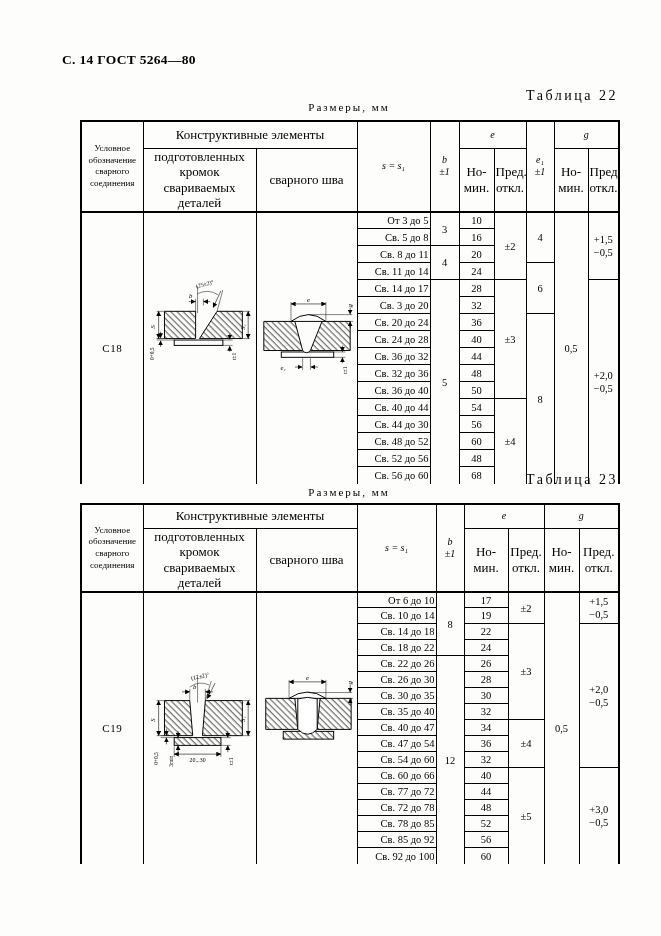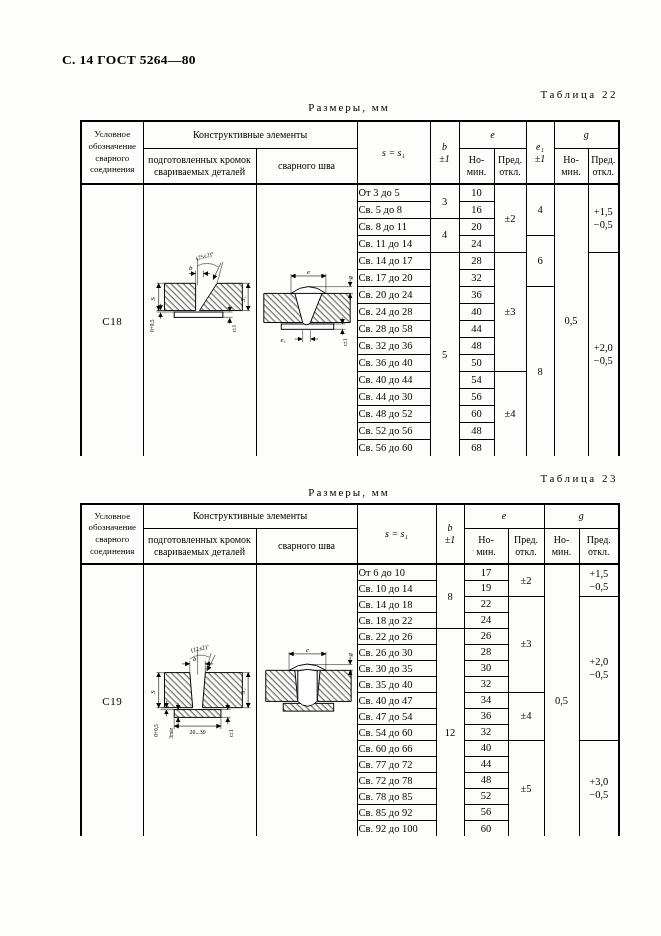--- a/index.html
+++ b/index.html
@@ -3,38 +3,38 @@
 <meta charset="utf-8">
 <style>
   html,body{margin:0;padding:0;}
   body{
     width:661px;height:936px;position:relative;background:#fdfdfb;color:#000;
     font-family:"Liberation Serif","DejaVu Serif",serif;
     -webkit-font-smoothing:antialiased;
   }
   .abs{position:absolute;}
   .doc-header{left:62px;top:52px;font-weight:bold;font-size:13.5px;letter-spacing:.3px;font-family:Liberation Serif, serif;}
-  .tbl-caption{right:43px;font-size:11px;letter-spacing:2.5px;}
+  .tbl-caption{right:43px;font-size:14px;letter-spacing:2.5px;}
   .tbl-units{left:80px;width:538px;text-align:center;font-size:11px;letter-spacing:2px;}
   table{border-collapse:collapse;table-layout:fixed;border:2px solid #000;border-bottom:none;}
   #t22{left:80px;top:120px;width:538px;}
   #t23{left:80px;top:503px;width:538px;}
   th,td{border:1px solid #000;padding:0 1px;font-weight:normal;text-align:center;vertical-align:middle;overflow:hidden;}
-  th{white-space:pre-line;line-height:1.2;font-size:10px;}
+  th{white-space:pre-line;line-height:1.2;font-size:13px;}
   .th-desig{font-size:9px;line-height:1.3;}
   .th-ital{font-style:italic;font-size:10px;}
   .hbot{border-bottom:2px solid #000;}
   #t22 thead tr:nth-child(1){height:27px;}
   #t22 thead tr:nth-child(2){height:36px;}
   #t23 thead tr:nth-child(1){height:24px;}
   #t23 thead tr:nth-child(2){height:36px;}
   #t22 tbody tr{height:17px;}
   #t23 tbody tr{height:16px;}
   tbody td{font-size:10.5px;}
-  .s-cell{text-align:left;white-space:nowrap;}
+  .s-cell{text-align:right;white-space:nowrap;}
   .num-cell{white-space:pre-line;line-height:1.25;}
   .code-cell{font-size:11px;letter-spacing:.5px;}
   .diag-cell{vertical-align:top;}
   .no-bb{border-bottom:none !important;}
   .dwrap{display:flex;justify-content:center;}
   svg{display:block;}
   .pl{fill:url(#hatch);stroke:#000;stroke-width:1;}
   .wh{fill:#fff;stroke:#000;stroke-width:1;}
   .thin{stroke:#000;stroke-width:.5;fill:none;}
   .dim{stroke:#000;stroke-width:.6;fill:none;}
@@ -189,34 +189,34 @@
       </tr>
       <tr>
         <td class="s-cell">Св. 14 до 17</td>
         <td rowspan="12" class="num-cell no-bb">5</td>
         <td class="num-cell">28</td>
         <td rowspan="7" class="num-cell">±3</td>
         <td rowspan="12" class="num-cell no-bb">+2,0
 −0,5</td>
       </tr>
       <tr>
-        <td class="s-cell">Св. 17 до 20</td>
+        <td class="s-cell">Св. 3 до 20</td>
         <td class="num-cell">32</td>
       </tr>
       <tr>
         <td class="s-cell">Св. 20 до 24</td>
         <td class="num-cell">36</td>
         <td rowspan="10" class="num-cell no-bb">8</td>
       </tr>
       <tr>
         <td class="s-cell">Св. 24 до 28</td>
         <td class="num-cell">40</td>
       </tr>
       <tr>
-        <td class="s-cell">Св. 28 до 58</td>
+        <td class="s-cell">Св. 36 до 32</td>
         <td class="num-cell">44</td>
       </tr>
       <tr>
         <td class="s-cell">Св. 32 до 36</td>
         <td class="num-cell">48</td>
       </tr>
       <tr>
         <td class="s-cell">Св. 36 до 40</td>
         <td class="num-cell">50</td>
       </tr>

